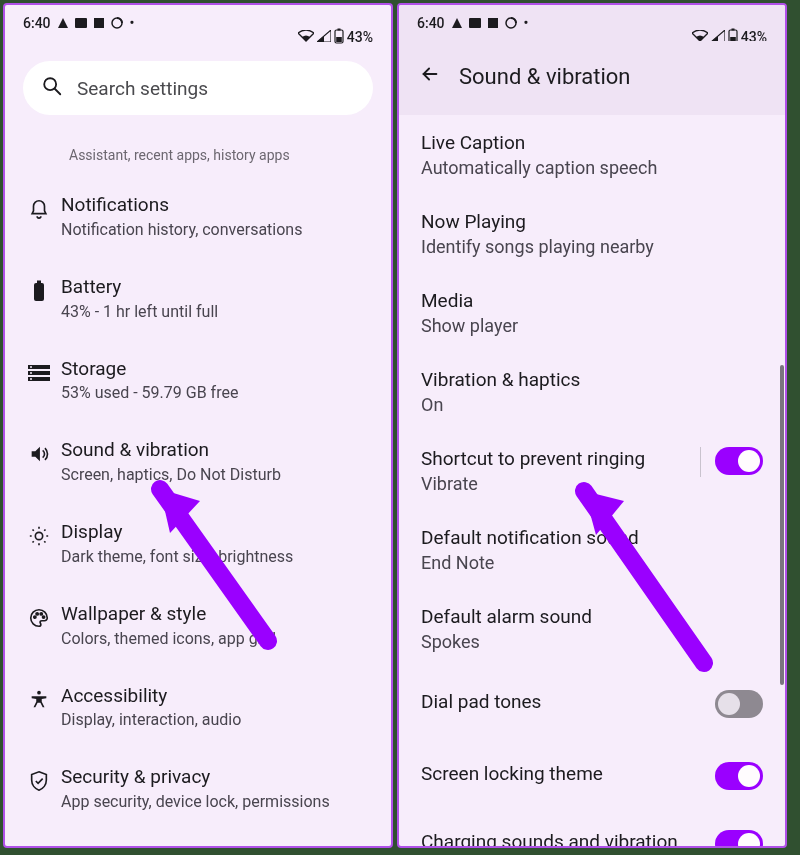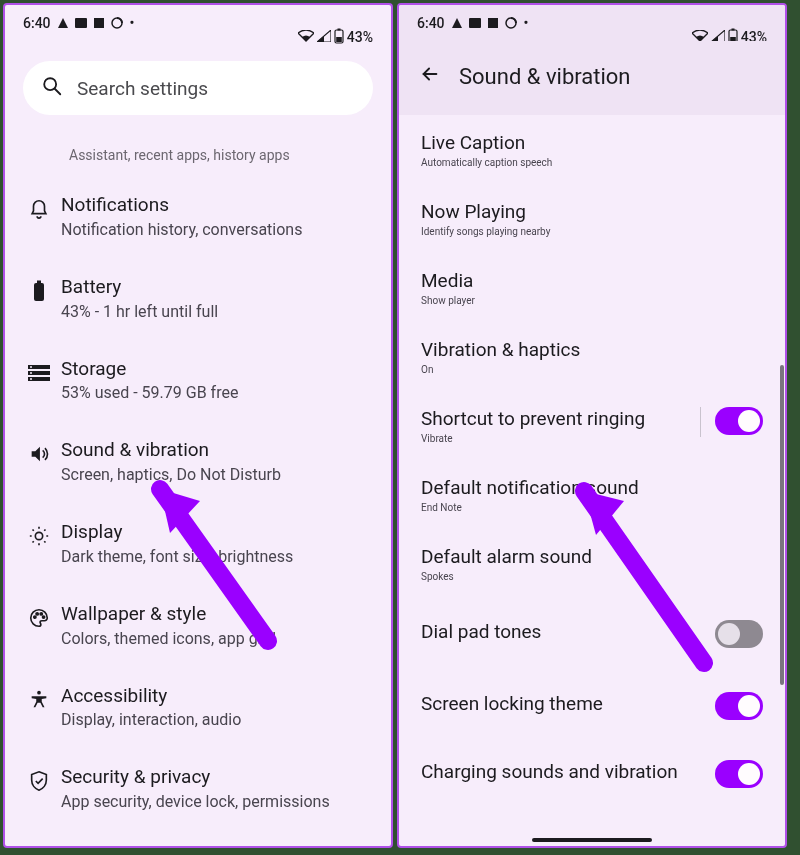--- a/index.html
+++ b/index.html
@@ -90,21 +90,21 @@
   }
   .header-right .title { font-size: 22px; color: #1c1b1f; }
   .list-r { flex: 1; position: relative; }
   .rrow {
     padding: 16px 22px 16px 22px;
     display: flex;
     gap: 14px;
   }
   .rrow .texts { flex: 1; min-width: 0; }
   .rrow .title { font-size: 19px; color: #1c1b1f; }
-  .rrow .sub { font-size: 10px; color: #49454f; margin-top: 3px; }
+  .rrow .sub { font-size: 18px; color: #49454f; margin-top: 3px; }
   .vline {
     width: 1px;
     height: 30px;
     background: #c9c3ce;
   }
   
   .toggle {
     width: 48px;
     height: 28px;
     border-radius: 14px;

